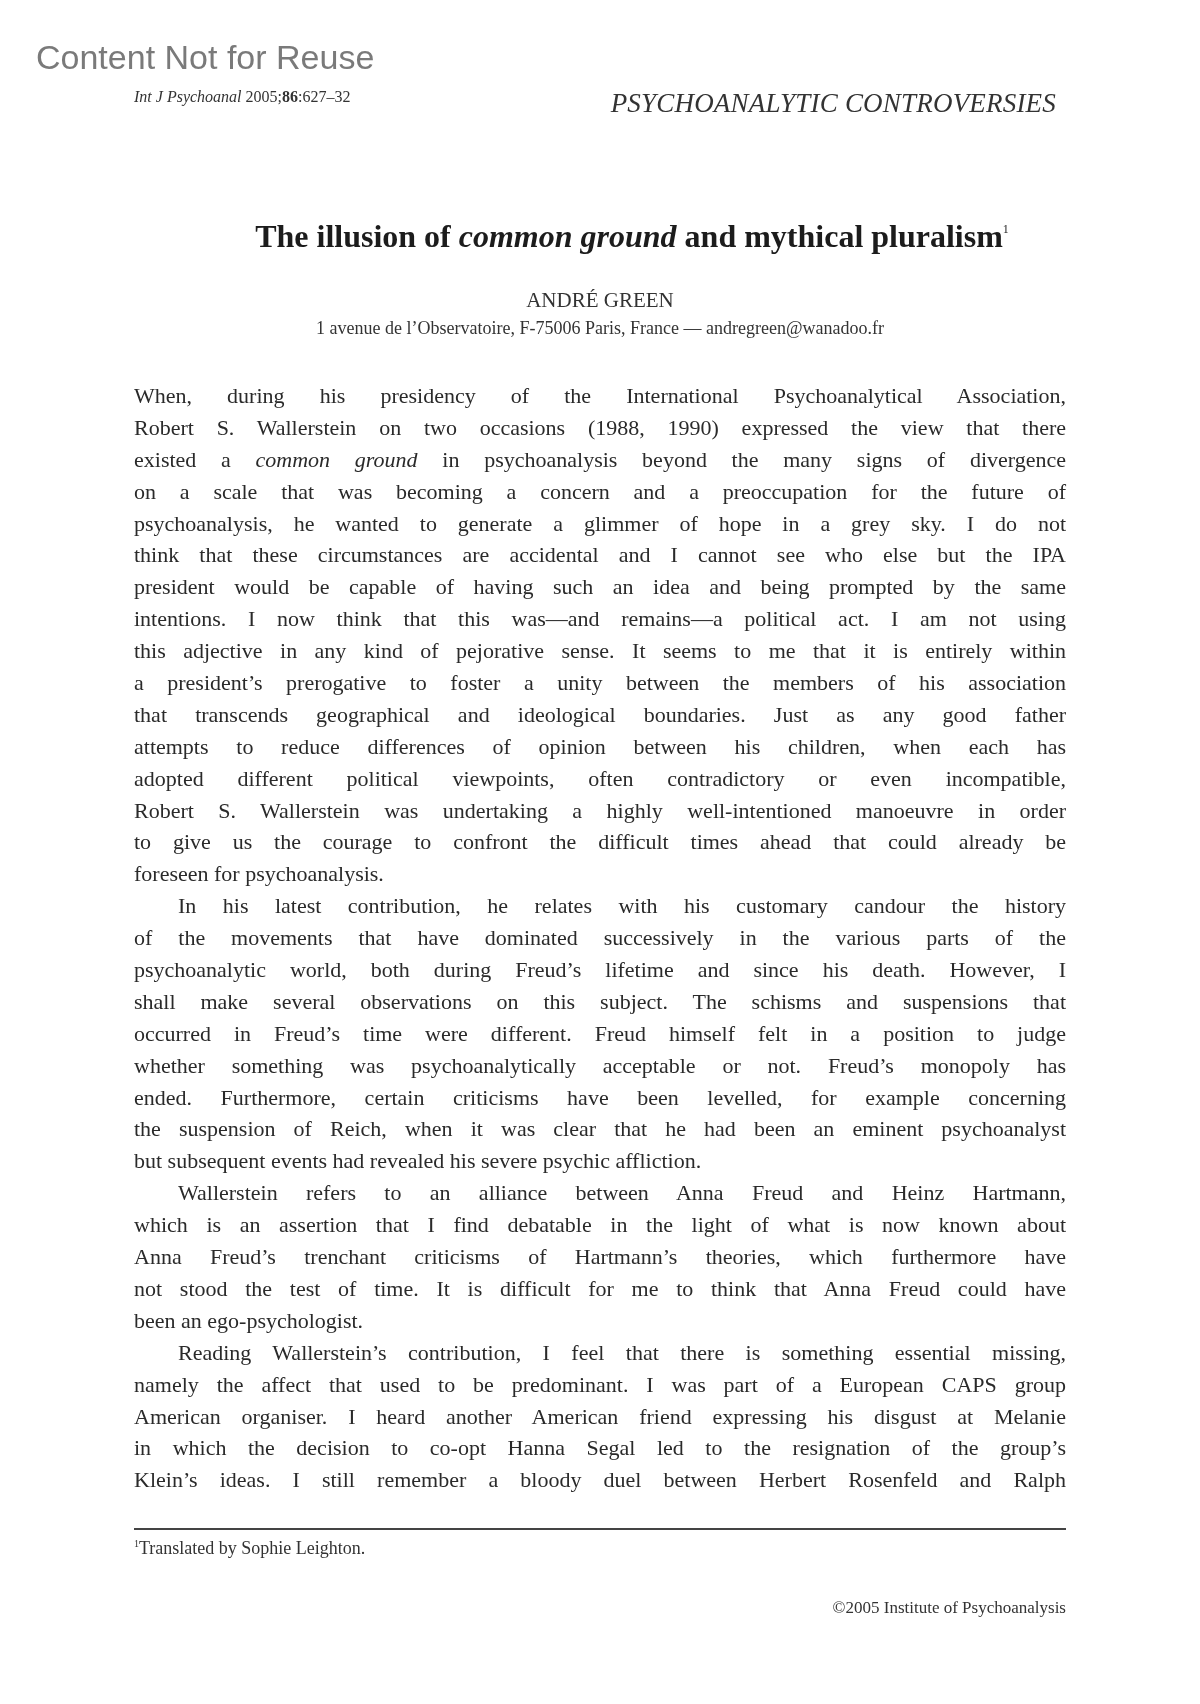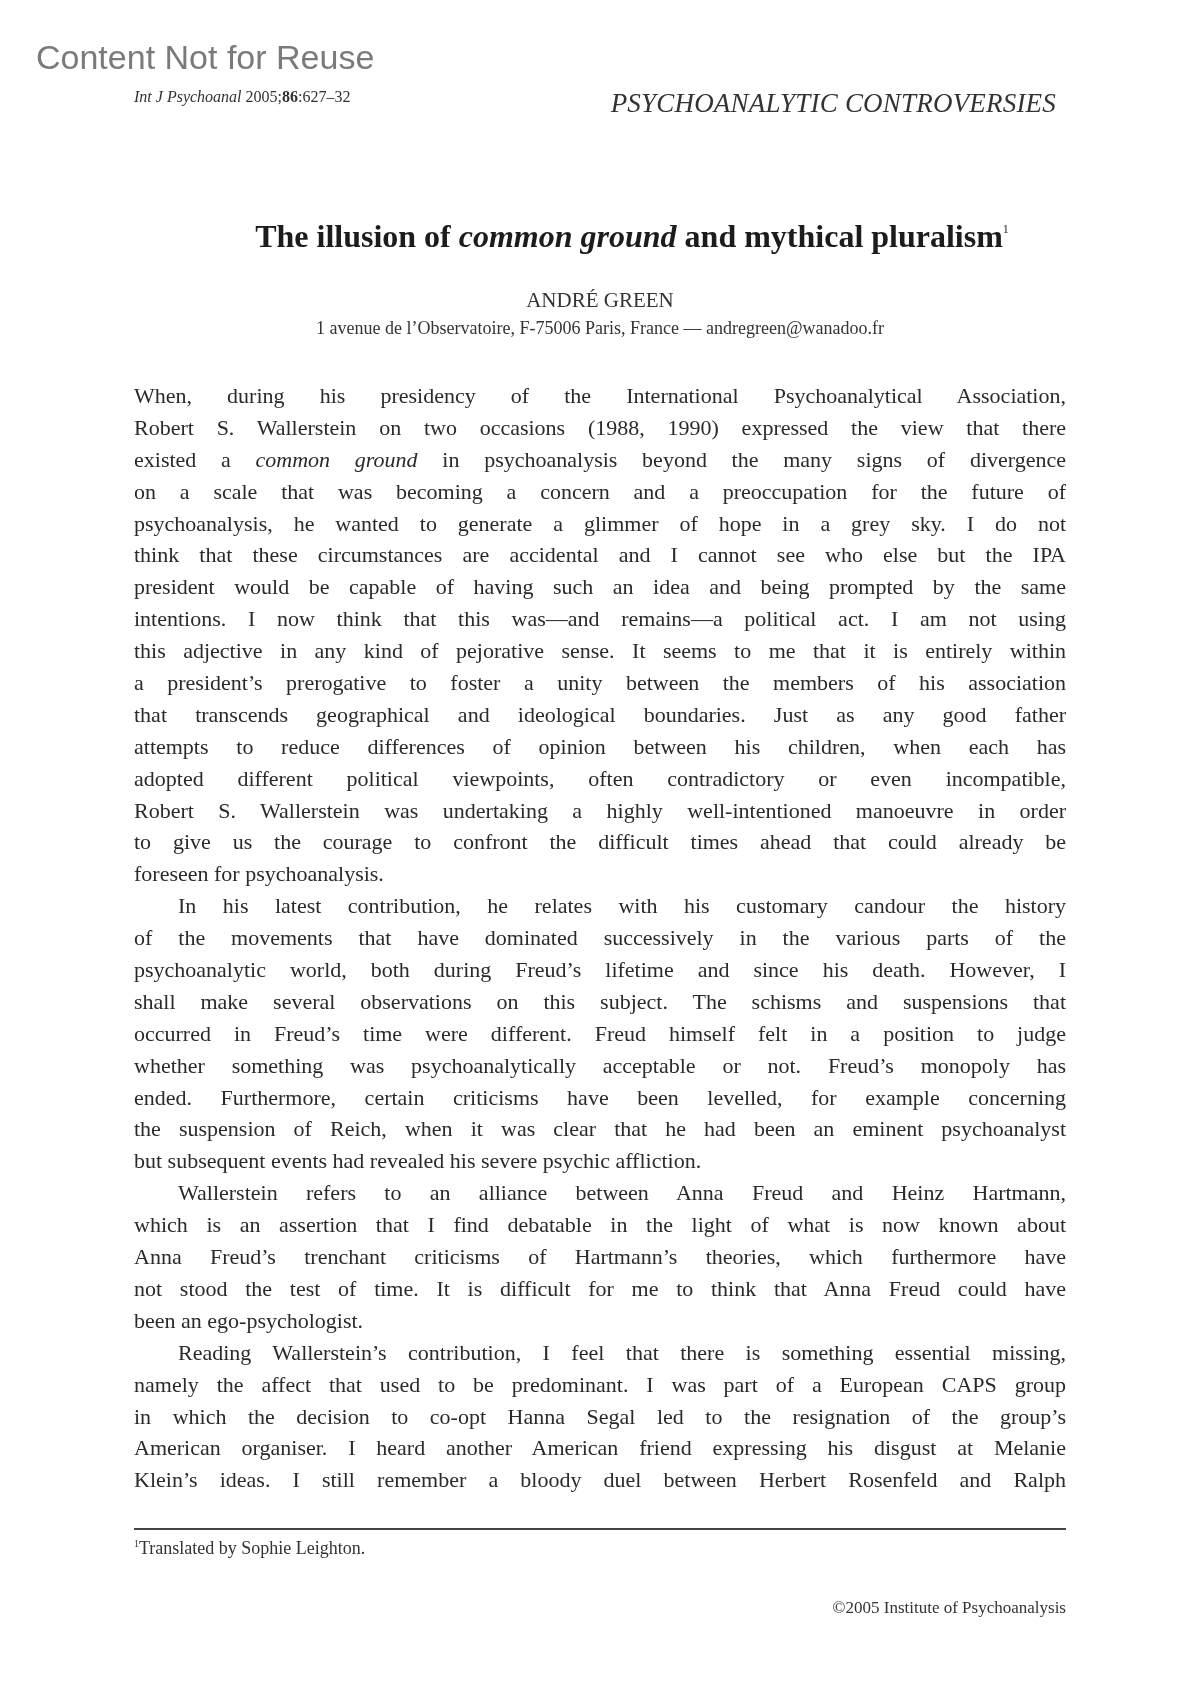--- a/index.html
+++ b/index.html
@@ -103,22 +103,22 @@
   <span class="line">ended. Furthermore, certain criticisms have been levelled, for example concerning</span>
   <span class="line">the suspension of Reich, when it was clear that he had been an eminent psychoanalyst</span>
   <span class="line last">but subsequent events had revealed his severe psychic affliction.</span>
   <span class="line indent">Wallerstein refers to an alliance between Anna Freud and Heinz Hartmann,</span>
   <span class="line">which is an assertion that I find debatable in the light of what is now known about</span>
   <span class="line">Anna Freud’s trenchant criticisms of Hartmann’s theories, which furthermore have</span>
   <span class="line">not stood the test of time. It is difficult for me to think that Anna Freud could have</span>
   <span class="line last">been an ego-psychologist.</span>
   <span class="line indent">Reading Wallerstein’s contribution, I feel that there is something essential missing,</span>
   <span class="line">namely the affect that used to be predominant. I was part of a European CAPS group</span>
+  <span class="line">American organiser. I heard another American friend expressing his disgust at Melanie</span>
   <span class="line">in which the decision to co-opt Hanna Segal led to the resignation of the group’s</span>
-  <span class="line">American organiser. I heard another American friend expressing his disgust at Melanie</span>
   <span class="line">Klein’s ideas. I still remember a bloody duel between Herbert Rosenfeld and Ralph</span>
 </div>
 
 <div class="rule"></div>
 
 <div class="footnote"><sup>1</sup><span>Translated by Sophie Leighton.</span></div>
 
 <div class="copyright">©2005 Institute of Psychoanalysis</div>
 
 </body></html>

